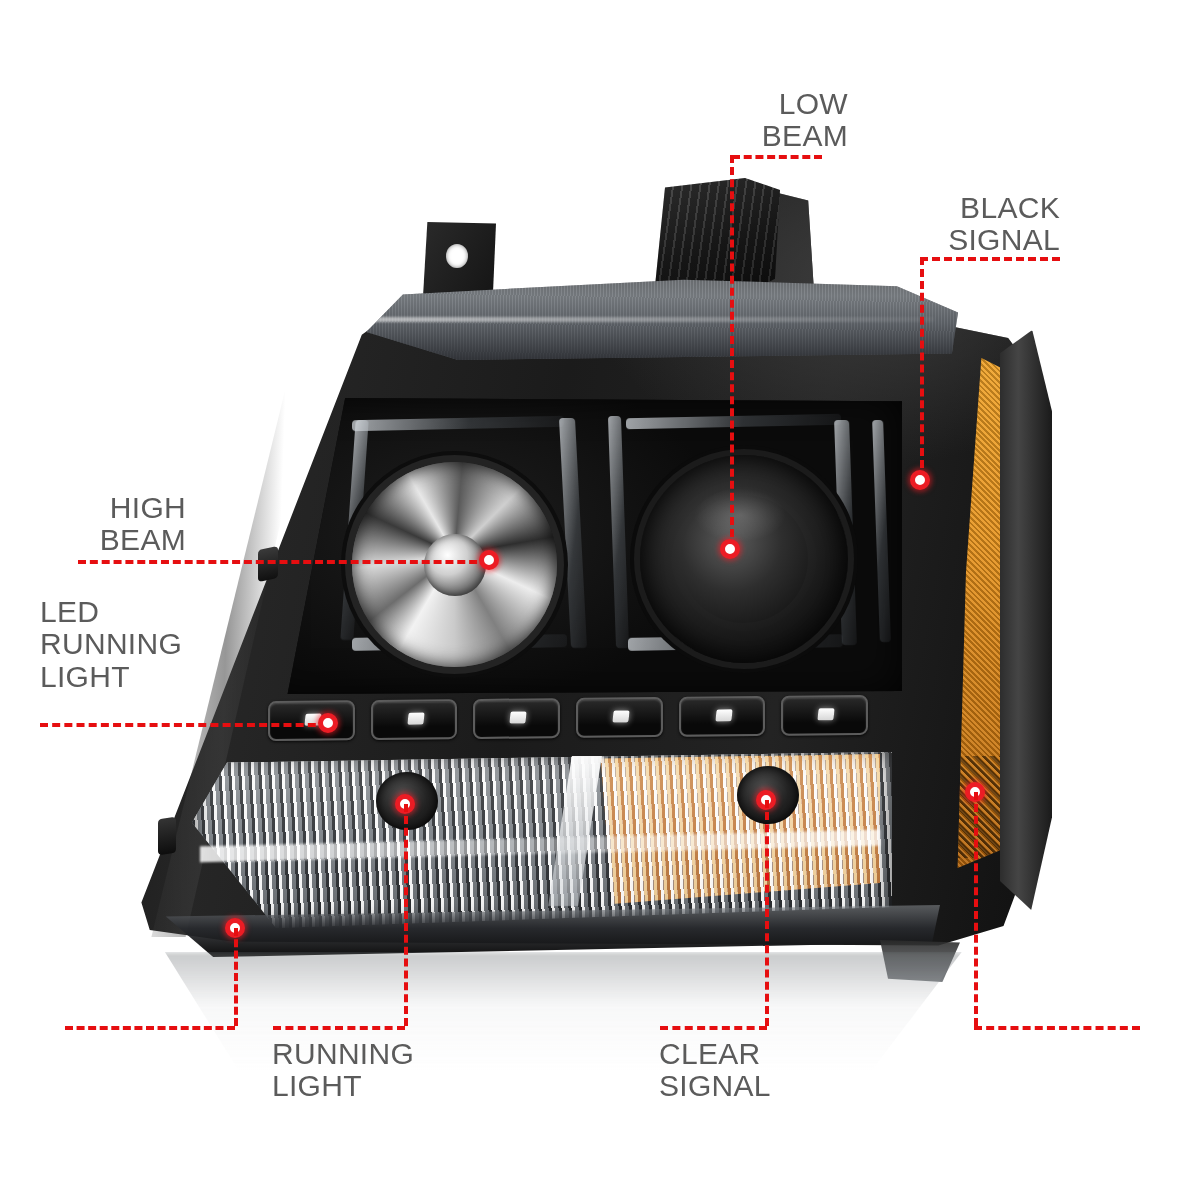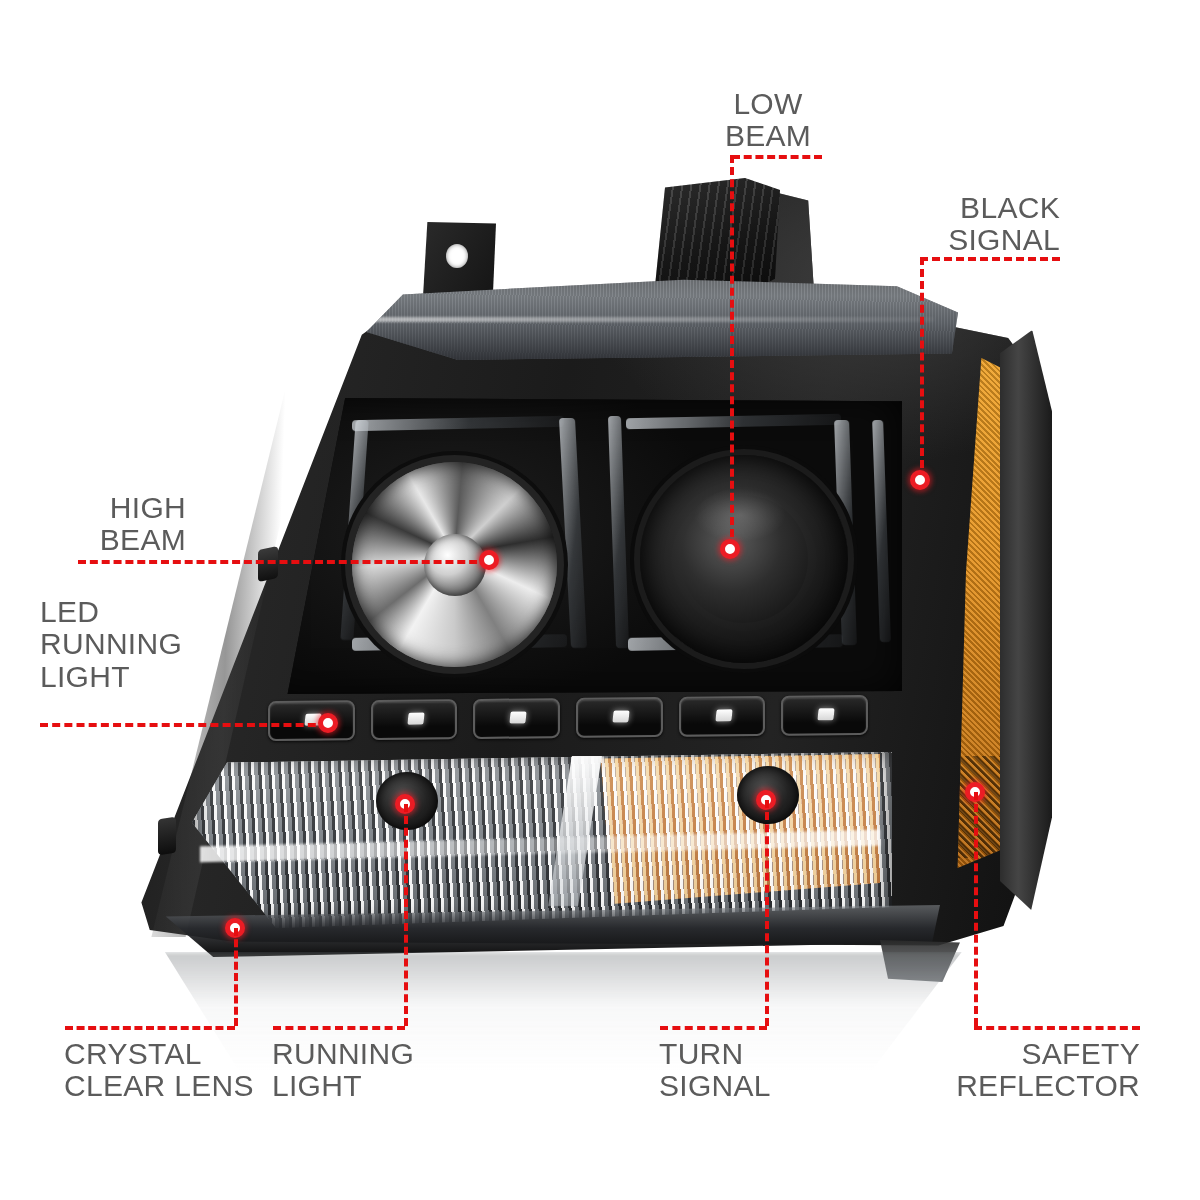--- a/index.html
+++ b/index.html
@@ -16,21 +16,21 @@
     position:absolute;
     color:#5b5b5b;
     font-size:30px;
     line-height:1.08;
     letter-spacing:0.3px;
     font-weight:400;
     white-space:pre-line;
     font-family:"Liberation Sans", sans-serif;
   }
   .label.ralign { text-align:right; }
-  .label.calign { text-align:center; }
+  .label.calign { text-align:right; }
 
   
   .dash-h, .dash-v { position:absolute; }
   .dash-h {
     height:0;
     border-top:4px dashed #e60e10;
   }
   .dash-v {
     width:0;
     border-left:4px dashed #e60e10;
@@ -392,34 +392,30 @@
 
   <div class="label" style="left:40px; top:596px; width:200px;">LED
 RUNNING
 LIGHT</div>
   <div class="dash-h" style="left:40px; top:723px; width:288px;"></div>
   <div class="dot" style="left:328px; top:723px;"></div>
 
   <div class="dot" style="left:235px; top:928px;"></div>
   <div class="dash-v" style="left:234px; top:928px; height:98px;"></div>
   <div class="dash-h" style="left:65px; top:1026px; width:170px;"></div>
-  <div class="label" style="left:64px; top:1038px; width:220px;">CRYSTAL
-CLEAR LENS</div>
 
   <div class="dot" style="left:405px; top:804px;"></div>
   <div class="dash-v" style="left:404px; top:804px; height:222px;"></div>
   <div class="dash-h" style="left:273px; top:1026px; width:132px;"></div>
   <div class="label" style="left:272px; top:1038px; width:200px;">RUNNING
 LIGHT</div>
 
   <div class="dot" style="left:766px; top:800px;"></div>
   <div class="dash-v" style="left:765px; top:800px; height:226px;"></div>
   <div class="dash-h" style="left:660px; top:1026px; width:107px;"></div>
-  <div class="label" style="left:659px; top:1038px; width:200px;">TURN
+  <div class="label" style="left:659px; top:1038px; width:200px;">CLEAR
 SIGNAL</div>
 
   <div class="dot" style="left:975px; top:792px;"></div>
   <div class="dash-v" style="left:974px; top:792px; height:234px;"></div>
   <div class="dash-h" style="left:974px; top:1026px; width:166px;"></div>
-  <div class="label ralign" style="left:900px; top:1038px; width:240px;">SAFETY
-REFLECTOR</div>
 
 </div>
 
 </body></html>

